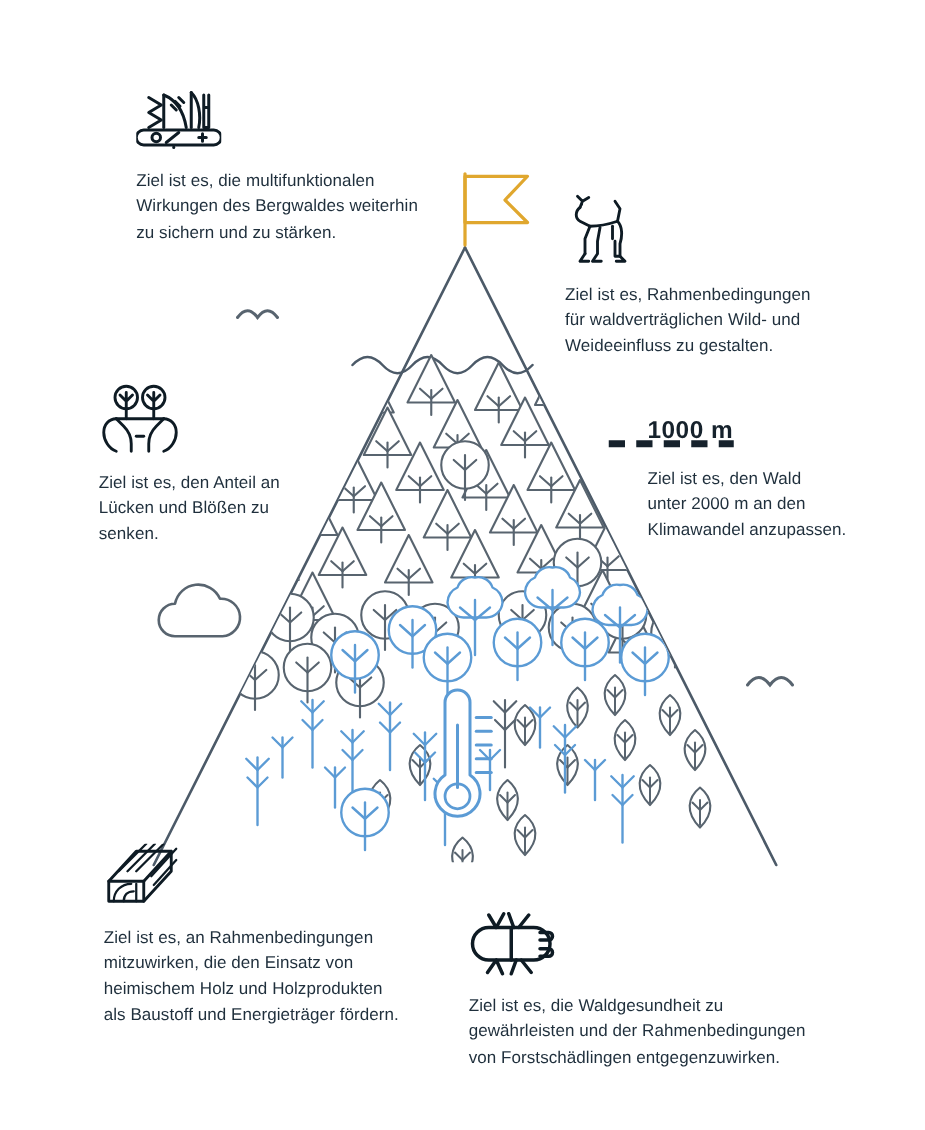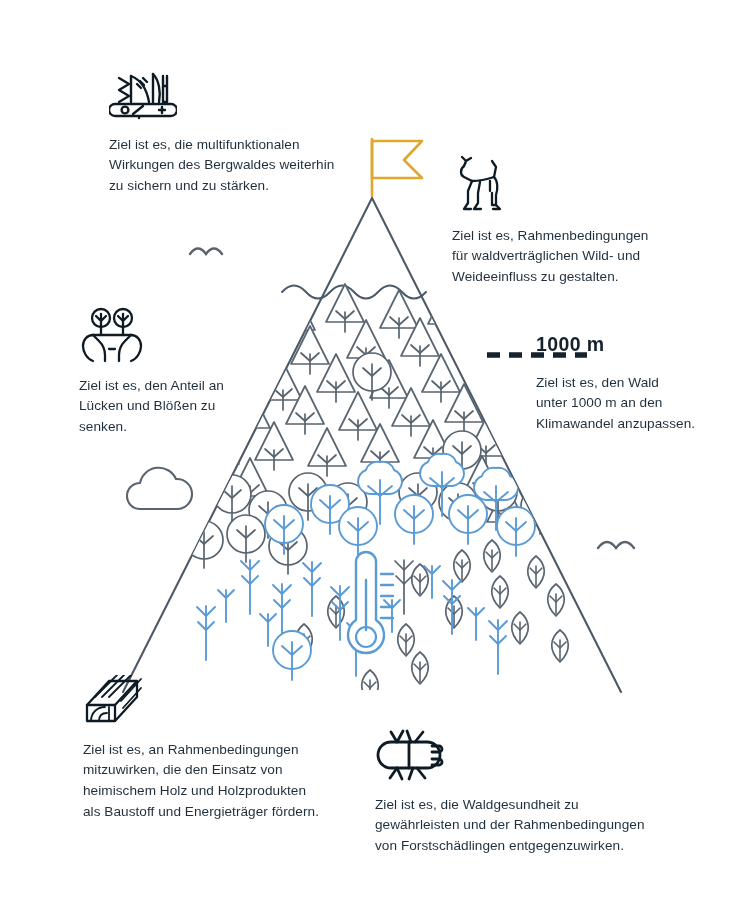--- a/index.html
+++ b/index.html
@@ -47,21 +47,21 @@
     white-space: pre-line;
   }
   
   #callout-multifunktion { left: 109px; top: 70px;  width: 250px; }
   #callout-multifunktion .icon-box { margin-left: 0px; }
 
   #callout-wild         { left: 452px; top: 155px; width: 248px; }
 
   #callout-luecken      { left: 79px;  top: 307px; width: 190px; }
 
-  #callout-klima        { left: 536px; top: 330px; width: 205px; }
+  #callout-klima        { left: 518px; top: 330px; width: 205px; }
   #callout-klima .alt-label {
     font-size: 19.5px;
     font-weight: bold;
     letter-spacing: 0.4px;
     color: #16222c;
     margin: 0 0 2px 0;
     display: block;
   }
   #callout-klima .klima-text { margin-top: 13px; display: block; }
 
@@ -366,21 +366,21 @@
       </svg>
     </span>
     <p class="lbl">Ziel ist es, den Anteil an
 Lücken und Blößen zu
 senken.</p>
   </div>
 
   <div class="callout" id="callout-klima">
     <span class="alt-label">1000 m</span>
     <p class="lbl klima-text">Ziel ist es, den Wald
-unter 1000 m an den
+unter 2000 m an den
 Klimawandel anzupassen.</p>
   </div>
 
   <div class="callout" id="callout-holz">
     <span class="icon-box">
       <svg width="60" height="52" viewBox="0 0 60 52">
         <g fill="none" stroke="#0e1b24" stroke-width="2.3" stroke-linejoin="round" stroke-linecap="round">
           <path d="M4,30 L26,6 L54,6 L54,22 L32,46 L4,46 Z"></path>
           <path d="M4,30 L32,30 L54,6"></path>
           <path d="M32,30 L32,46"></path>

